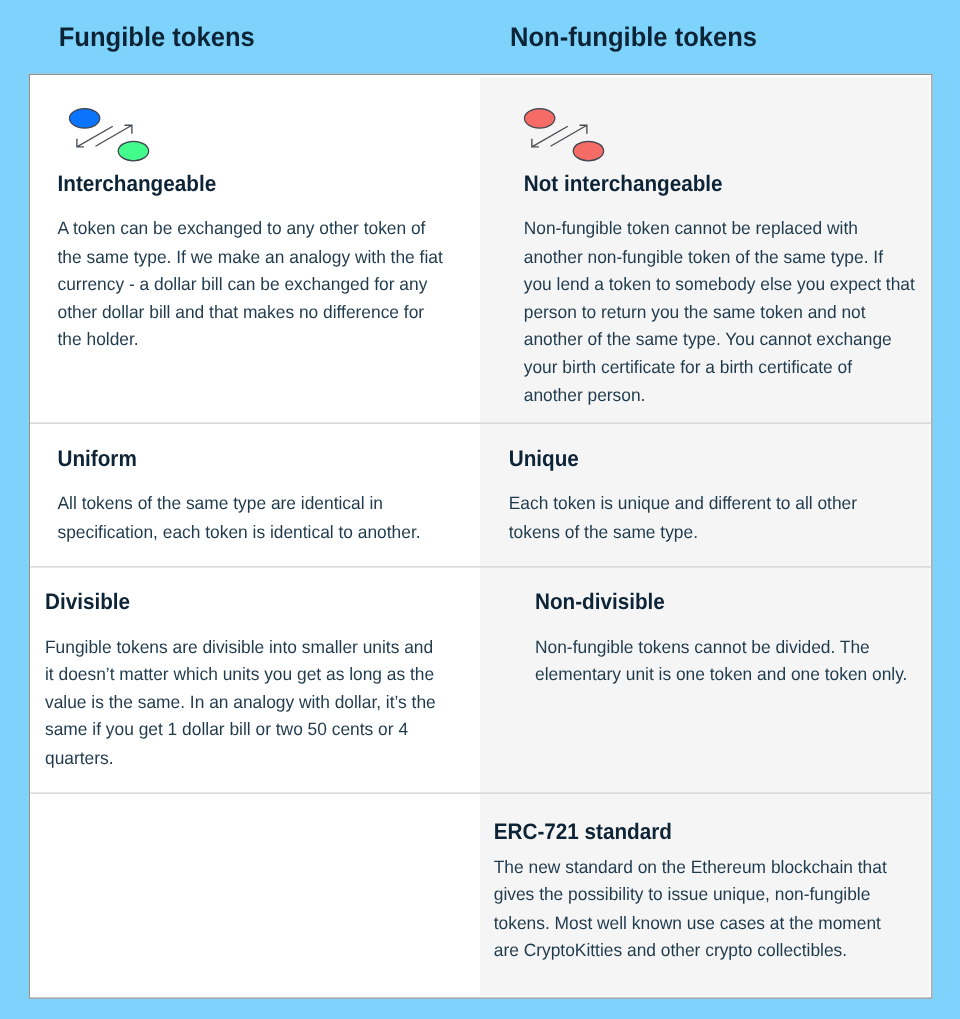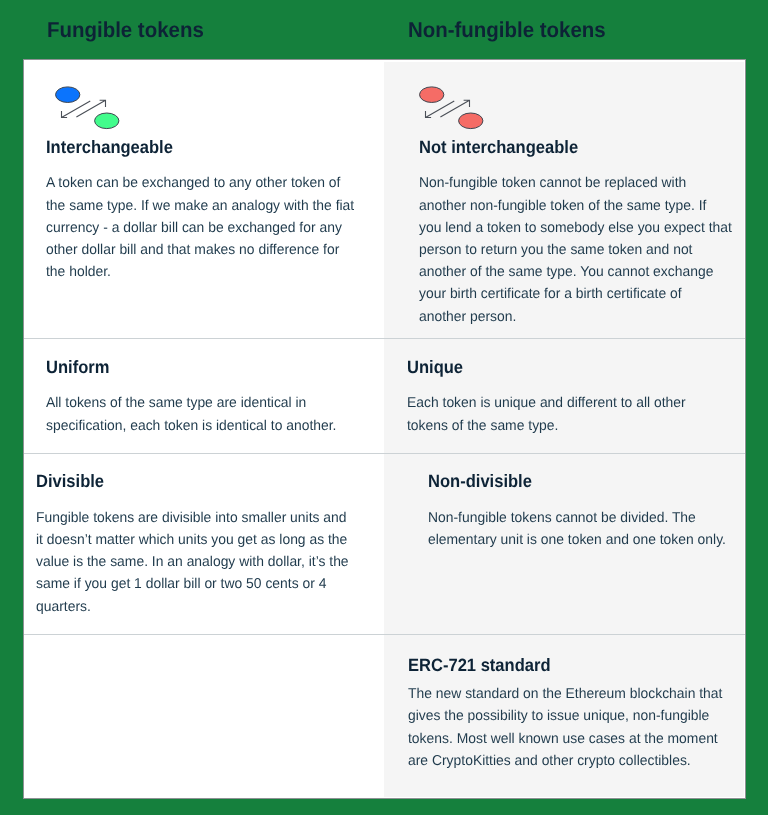--- a/index.html
+++ b/index.html
@@ -2,21 +2,21 @@
 <html><head>
 <meta charset="utf-8">
 <style>
   html, body { margin:0; padding:0; background:#ffffff; }
   body {
     width:768px; height:815px;
     font-family:"Liberation Sans", sans-serif;
     -webkit-font-smoothing:antialiased;
     text-rendering:geometricPrecision;
   }
-  .page { position:relative; width:768px; height:815px; overflow:hidden; background:#15803d; }
+  .page { position:relative; width:768px; height:815px; overflow:hidden; background:#7dd3fc; }
 
   .col-title {
     position:absolute;
     font-size:21.6px; font-weight:700;
     color:#0d2336;
     line-height:21.6px;
     white-space:nowrap;
     transform-origin:0 0;
     transform:scaleX(0.947);
   }
@@ -137,21 +137,21 @@
         </div>
         <div class="cell" style="left:404px; width:361.0px">
           <div class="heading" style="top:19.4px">Non-divisible</div>
           <div class="body" style="top:52.8px">
               <div>Non-fungible tokens cannot be divided. The</div>
               <div>elementary unit is one token and one token only.</div>
             </div>
         </div>
       </div>
       <div class="row" style="top:575.0px; height:163.0px">
-        <div class="cell" style="left:384px; width:361.0px">
+        <div class="cell" style="left:371px; width:361.0px">
           <div class="heading" style="top:22.0px">ERC-721 standard</div>
           <div class="body" style="top:48.1px">
               <div>The new standard on the Ethereum blockchain that</div>
               <div>gives the possibility to issue unique, non-fungible</div>
               <div>tokens. Most well known use cases at the moment</div>
               <div>are CryptoKitties and other crypto collectibles.</div>
             </div>
         </div>
       </div>
     </div>

